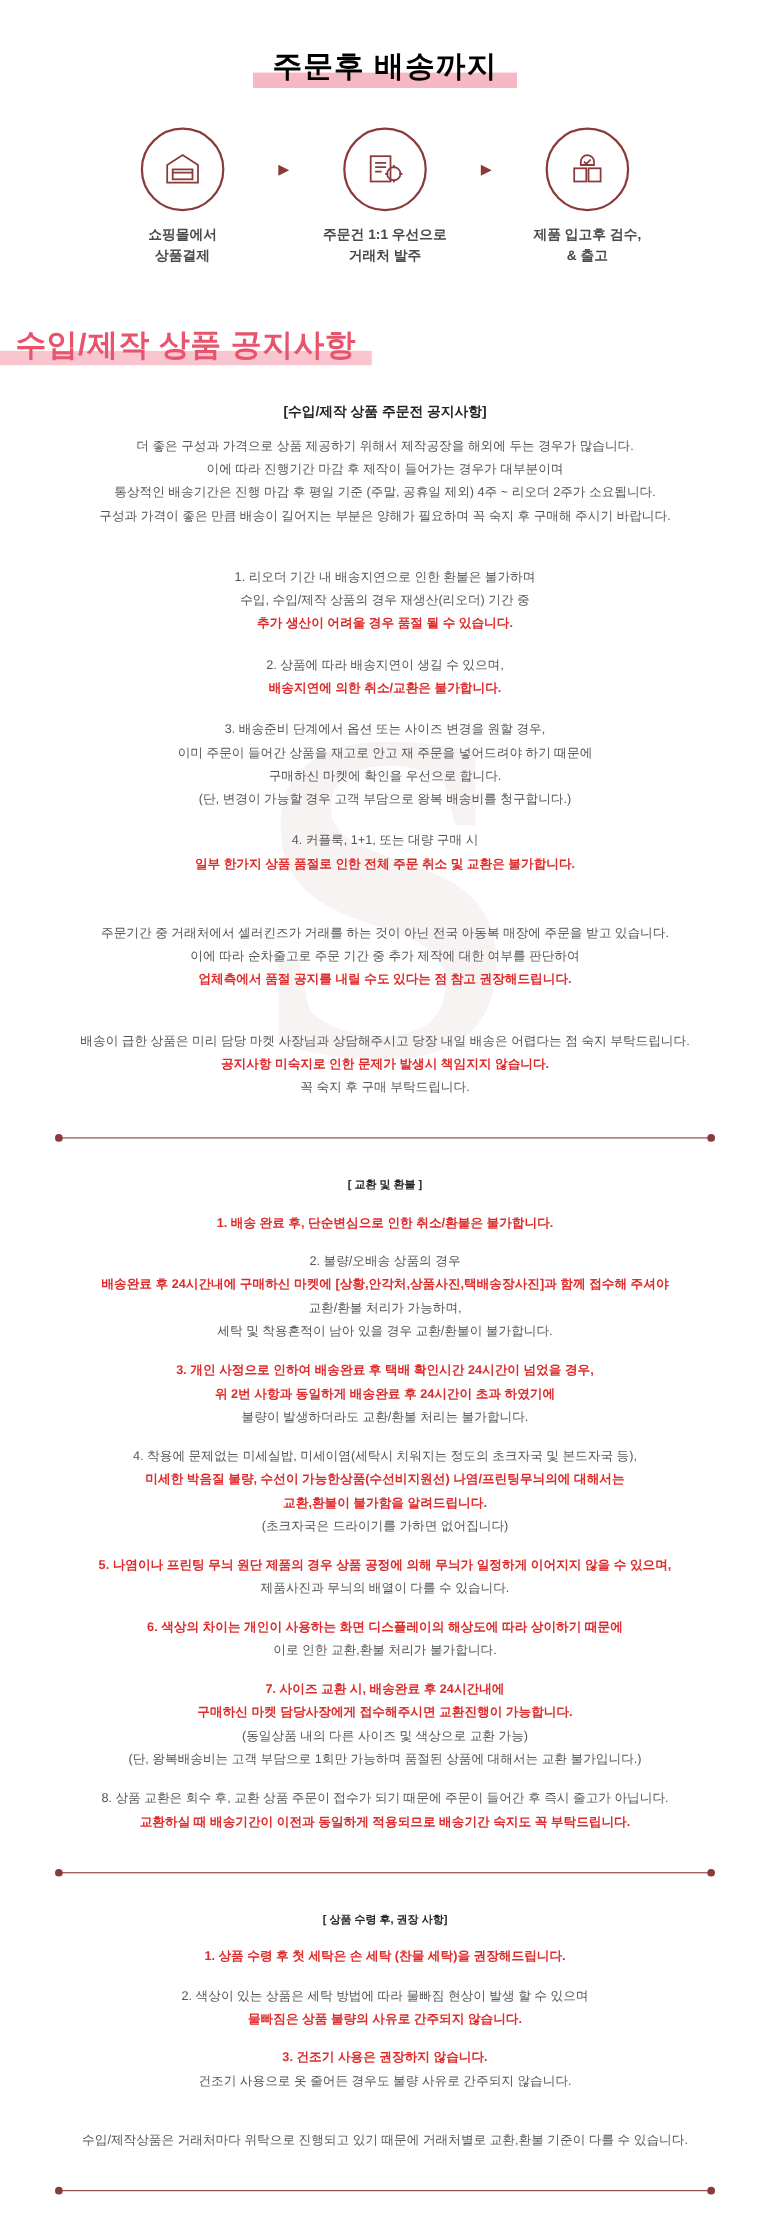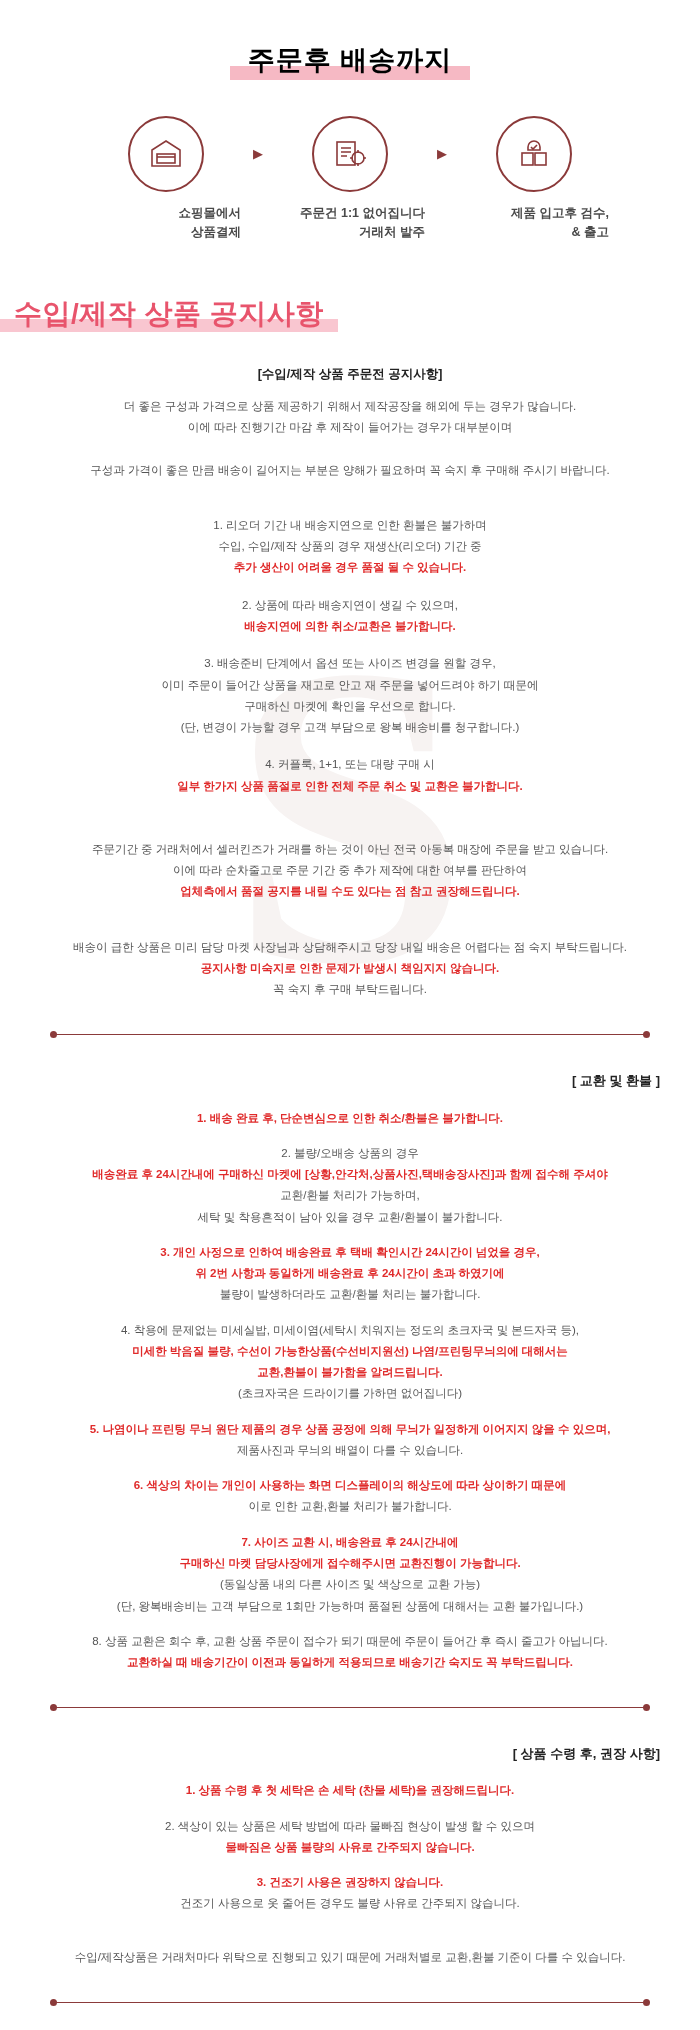--- a/index.html
+++ b/index.html
@@ -60,21 +60,21 @@
   
   .steps{
     margin:34px auto 0;
     width:520px;
     display:flex;
     align-items:flex-start;
     justify-content:center;
   }
   .step{
     width:150px;
-    text-align:right;
+    text-align:center;
   }
   .circle{
     width:72px;height:72px;
     border-radius:50%;
     border:2px solid #8b3a3a;
     margin:0 auto 12px;
     display:flex;align-items:center;justify-content:center;
     color:#8b3a3a;
   }
   .step-label{
@@ -155,23 +155,22 @@
     width:7px;height:7px;
     border-radius:50%;
     background:#8b3a3a;
   }
   .divider .dot.l{left:0;}
   .divider .dot.r{right:0;}
 
   .sub-head{
     font-weight:bold;
     color:#222;
-    font-size:13px;
+    font-size:10px;
     margin-bottom:14px;
-    text-align:right;
   }
   .item{margin:0 0 14px;}
 </style>
 </head>
 <body>
 
 <div class="page">
   <div class="watermark">S</div>
 
   <div class="content">
@@ -204,21 +203,21 @@
       <div class="step">
         <div class="circle">
           <svg width="40" height="36" viewBox="0 0 40 36" fill="none" stroke="#8b3a3a" stroke-width="1.6">
             <rect x="7" y="6" width="18" height="23"></rect>
             <path d="M11 12h10M11 16h10M11 20h6"></path>
             <circle cx="28" cy="22" r="6"></circle>
             <path d="M28 14v3M28 27v3M20 22h3M33 22h3"></path>
           </svg>
         </div>
         <div class="step-label">
-          <div>주문건 1:1 없어집니다</div>
+          <div>주문건 1:1 우선으로</div>
           <div>거래처 발주</div>
         </div>
       </div>
 
       <div class="arrow">▶</div>
 
       <div class="step">
         <div class="circle">
           <svg width="38" height="34" viewBox="0 0 38 34" fill="none" stroke="#8b3a3a" stroke-width="1.6">
             <rect x="7" y="16" width="11" height="12"></rect>
@@ -241,21 +240,21 @@
         <span class="txt">수입/제작 상품 공지사항</span>
       </div>
     </div>
 
     <div class="block top-gap">
       <div class="heading">[수입/제작 상품 주문전 공지사항]</div>
 
       <p class="para">
         <span>더 좋은 구성과 가격으로 상품 제공하기 위해서 제작공장을 해외에 두는 경우가 많습니다.</span><br>
         <span>이에 따라 진행기간 마감 후 제작이 들어가는 경우가 대부분이며</span><br>
-        <br>
+        <span>통상적인 배송기간은 진행 마감 후 평일 기준 (주말, 공휴일 제외) 4주 ~ 리오더 2주가 소요됩니다.</span><br>
         <span>구성과 가격이 좋은 만큼 배송이 길어지는 부분은 양해가 필요하며 꼭 숙지 후 구매해 주시기 바랍니다.</span>
       </p>
 
       <div class="spacer-18"></div>
 
       <p class="para">
         <span>1. 리오더 기간 내 배송지연으로 인한 환불은 불가하며</span><br>
         <span>수입, 수입/제작 상품의 경우 재생산(리오더) 기간 중</span><br>
         <span class="red">추가 생산이 어려울 경우 품절 될 수 있습니다.</span>
       </p>

